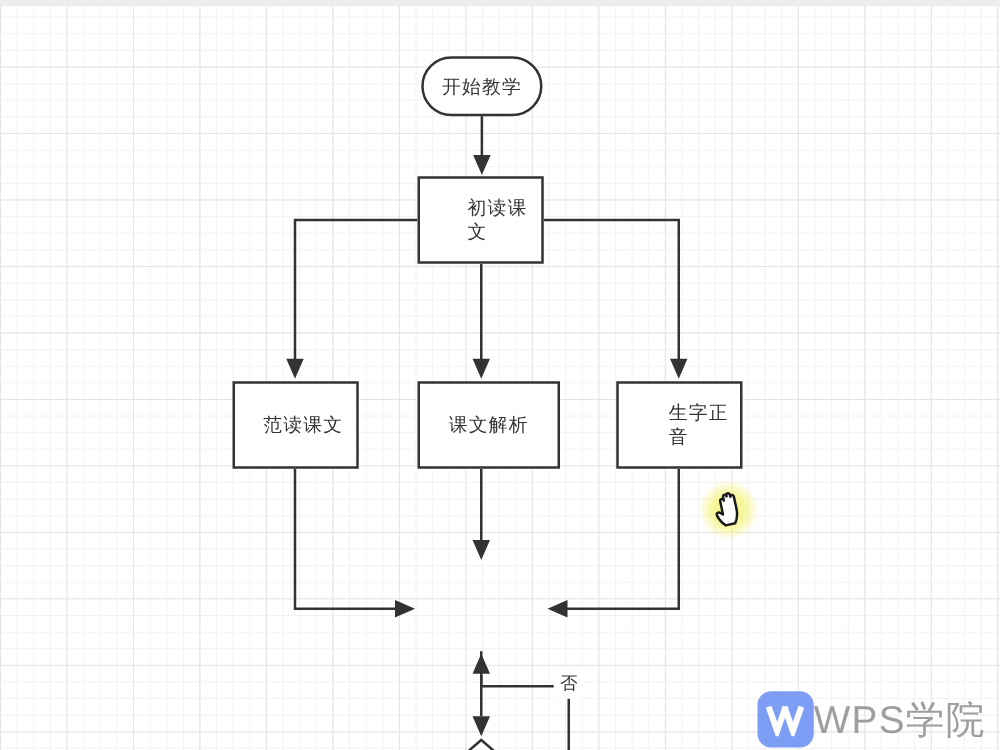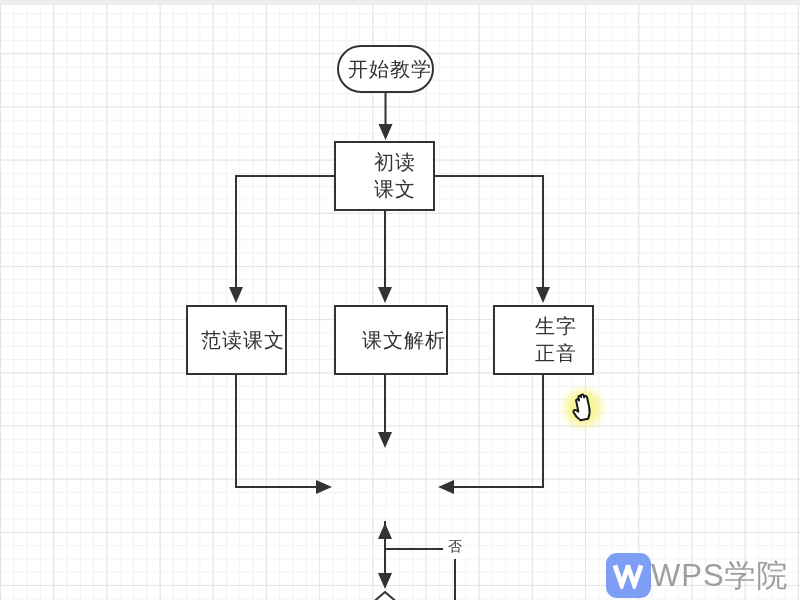--- a/index.html
+++ b/index.html
@@ -13,22 +13,22 @@
       linear-gradient(to bottom, #e4e4e4 1px, transparent 1px),
       linear-gradient(to right, #f2f2f2 1px, transparent 1px),
       linear-gradient(to bottom, #f2f2f2 1px, transparent 1px);
     background-size:53.2px 53.2px,53.2px 53.2px,13.3px 13.3px,13.3px 13.3px;
     font-family:"Liberation Sans", sans-serif;
   }
   .top-band{position:absolute;top:0;left:0;width:800px;height:5px;background:#ededed;}
   .node{
     position:absolute;box-sizing:border-box;
     border:2px solid #333333;background:#ffffff;
-    display:flex;align-items:center;justify-content:flex-end;
-    font-size:20px;color:#333333;letter-spacing:1px;
+    display:flex;align-items:center;justify-content:center;
+    font-size:15px;color:#333333;letter-spacing:1px;
     z-index:3;
   }
   .terminator{border-radius:24px;}
   .n-start{left:337px;top:45px;width:97px;height:48px;}
   .n-first{left:334px;top:141px;width:101px;height:70px;padding-left:38px;}
   .n-model{left:186px;top:305px;width:101px;height:70px;padding-left:12px;}
   .n-analysis{left:334px;top:305px;width:114px;height:70px;}
   .n-pron{left:493px;top:305px;width:101px;height:70px;padding-left:40px;}
   .n-question{left:334px;top:450px;width:101px;height:71px;}
   .edges-svg{position:absolute;left:0;top:0;z-index:2;}

